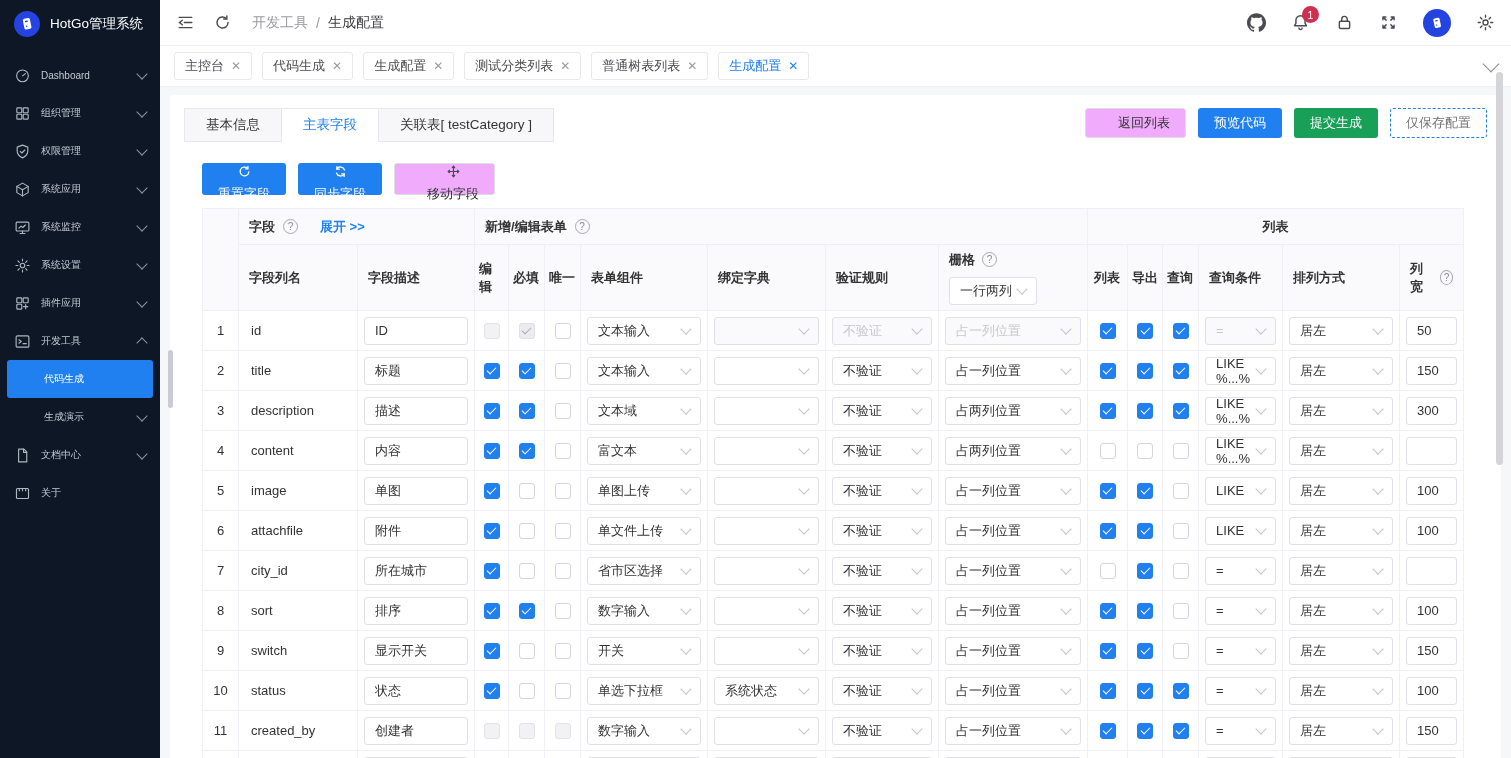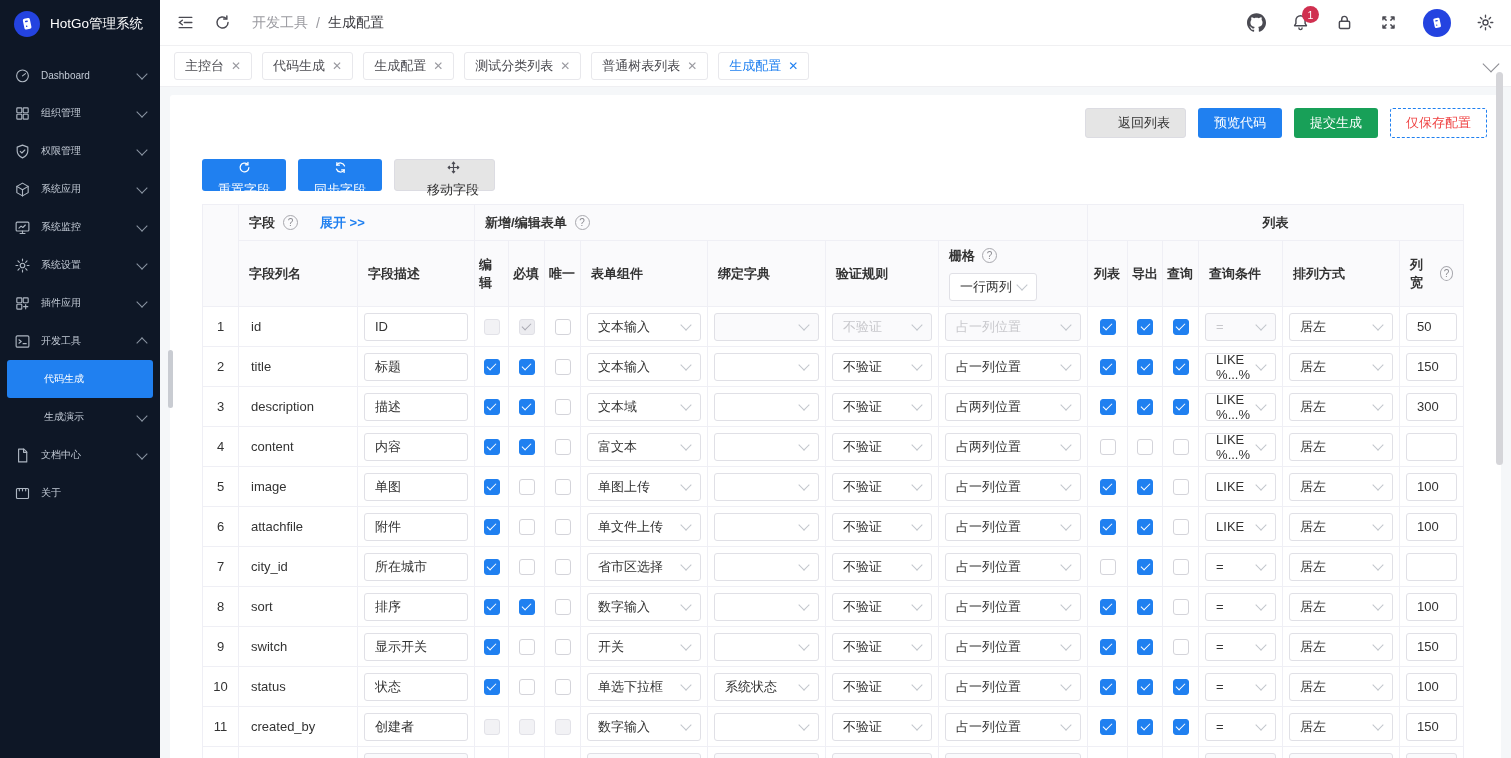--- a/index.html
+++ b/index.html
@@ -45,24 +45,24 @@
   .content { position:absolute; left:160px; top:87px; width:1351px; height:671px; padding:8px 10px; }
   .card { background:#fff; border-radius:3px; width:100%; height:720px; padding:13px 14px; }
 
   .page-tabs-row { display:flex; align-items:flex-start; }
   .ptabs { display:flex; }
   .ptab { height:34px; padding:0 21px; display:flex; align-items:center; font-size:13.5px; background:#f7f7fa; border:1px solid #e8e8ec; color:#333; cursor:pointer; }
   .ptab + .ptab { border-left:none; }
   .ptab.active { background:#fff; color:#2080f0; border-bottom-color:#fff; }
   .page-actions { margin-left:auto; display:flex; gap:12px; }
   .btn { height:30px; padding:0 15px; border-radius:3px; font-size:13px; display:flex; align-items:center; gap:6px; cursor:pointer; border:1px solid transparent; white-space:nowrap; }
-  .btn.plain { background:#e5e5e5; border-color:#dcdce2; color:#333;padding-left:32px; }
+  .btn.plain { background:#f0abfc; border-color:#dcdce2; color:#333;padding-left:32px; }
   .btn.primary { background:#2080f0; color:#fff; }
   .btn.success { background:#18a058; color:#fff; }
-  .btn.dashed { background:#fff; border:1px dashed #2080f0; color:#ef4444; }
+  .btn.dashed { background:#fff; border:1px dashed #2080f0; color:#737373; }
 
   .toolbar { margin:21px 0 0 18px; display:flex; gap:12px; }
   .btn.tool { height:32px;flex-direction:column; }
   .btn .bicon { width:15px; height:15px; display:inline-flex; }
 
   
   .table-wrap { margin:13px 0 0 18px; }
   table.fields { border-collapse:collapse; table-layout:fixed; width:1261px; font-size:13px; }
   table.fields th, table.fields td { border:1px solid #efeff5; }
   table.fields thead th { background:#fafafc; font-weight:bold; color:#333; padding:0 10px; text-align:left; }
@@ -310,20 +310,25 @@
         <span class="x">✕</span>
       </div>
     </div>
   <span class="tabbar-chevron"></span>
 </div>
 
 <main class="content">
   <section class="card">
 
     <div class="page-tabs-row">
+      <div class="ptabs" id="page-tabs">
+          <div class="ptab">基本信息</div>
+          <div class="ptab active">主表字段</div>
+          <div class="ptab">关联表[ testCategory ]</div>
+        </div>
       <div class="page-actions">
         <button class="btn plain">返回列表</button>
         <button class="btn primary">预览代码</button>
         <button class="btn success">提交生成</button>
         <button class="btn dashed">仅保存配置</button>
       </div>
     </div>
 
     <div class="toolbar">
       <button class="btn primary tool">

